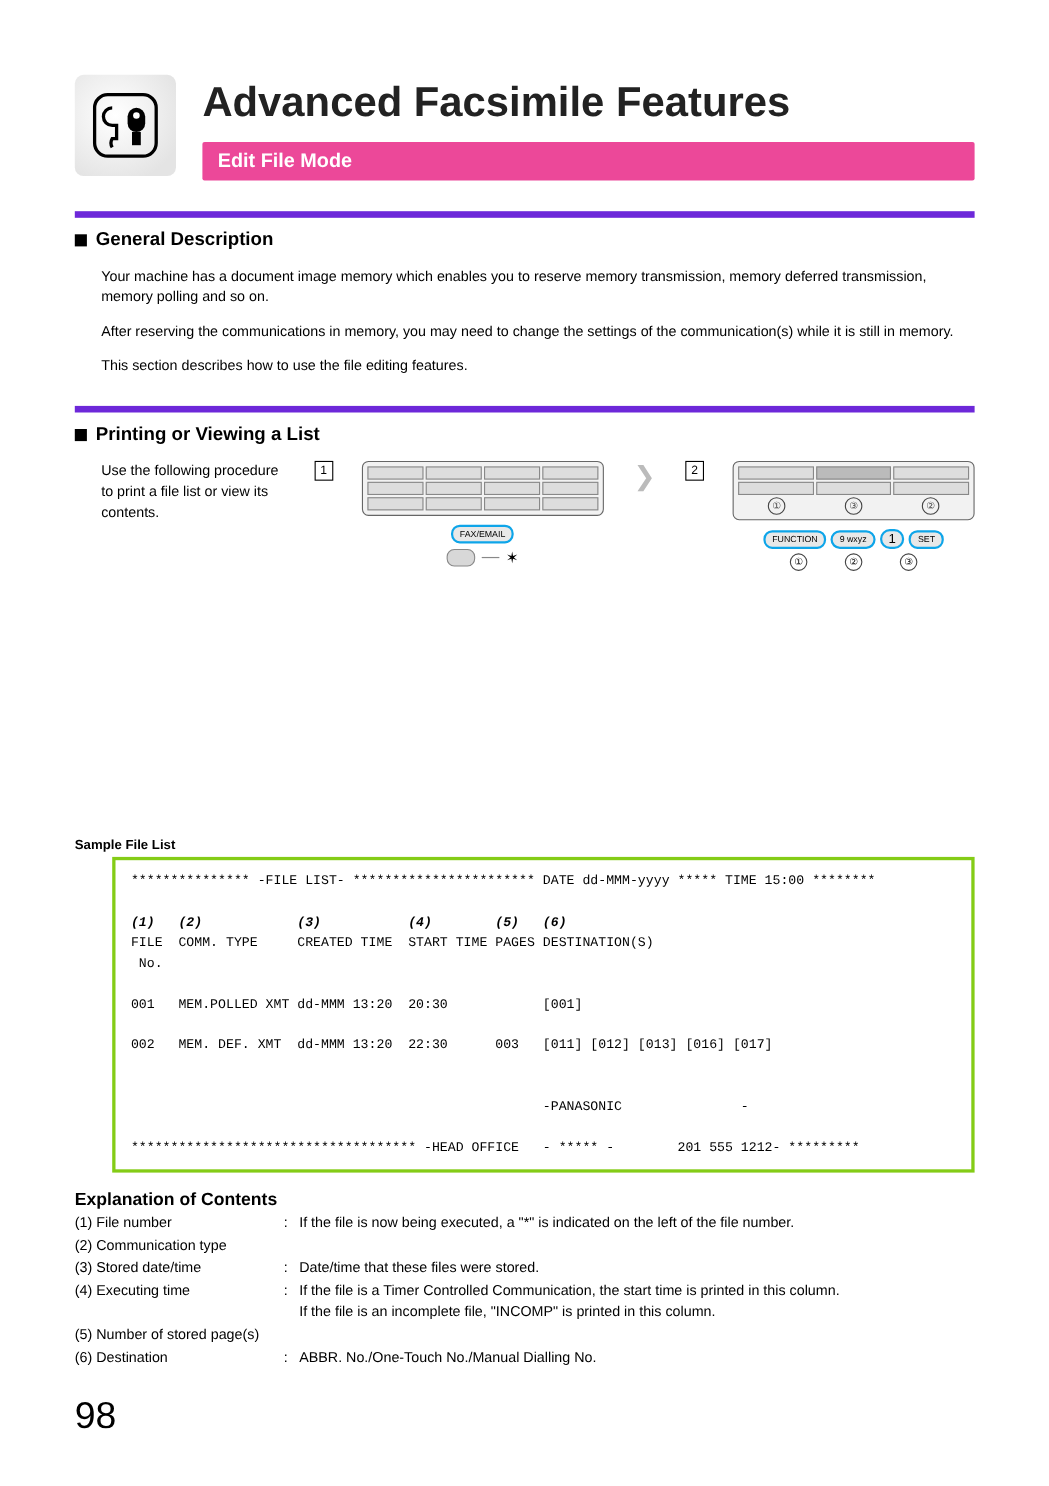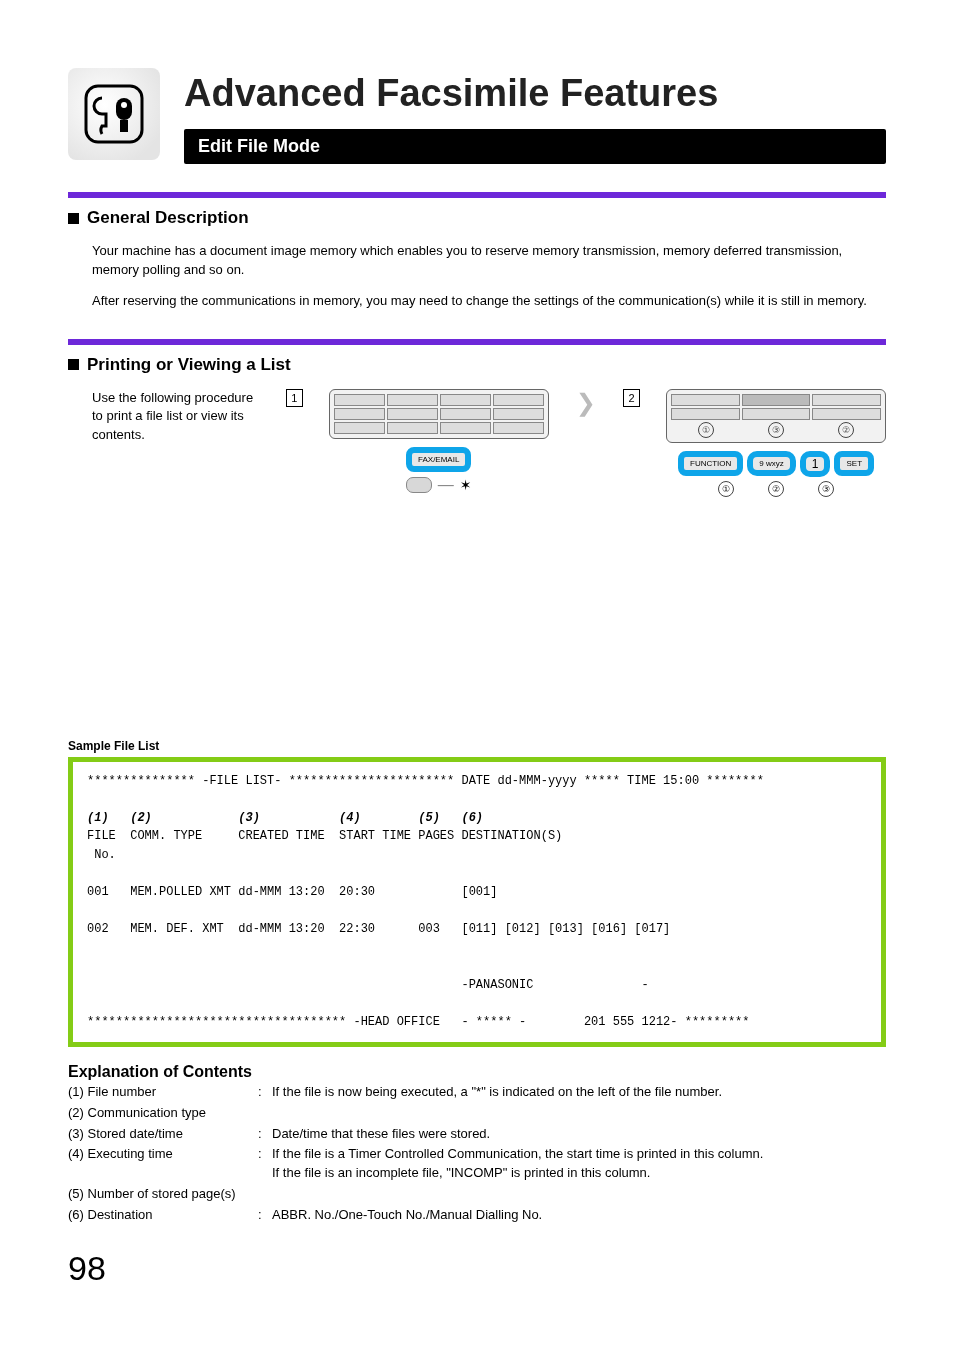--- a/index.html
+++ b/index.html
@@ -30,21 +30,21 @@
     background: radial-gradient(circle at 40% 40%, #fff 0%, #e4e4e4 80%);
     border-radius: 8px;
   }
   .chapter-title {
     font-size: 38px;
     font-weight: bold;
     color: #222;
     margin: 4px 0 14px 0;
   }
   .subheader-bar {
-    background: #000000;
+    background: #ec4899;
     color: #fff;
     font-size: 18px;
     font-weight: bold;
     padding: 7px 14px;
     border-radius: 2px;
   }
   .right-col {
     flex: 1;
   }
   .section-bar {
@@ -117,21 +117,21 @@
   }
   .arrow {
     width: 24px;
     display:flex;
     align-items:center;
     justify-content:center;
     font-size:24px;
     color:#bbb;
   }
   .panel-tag {
-    border:6px solid #0ea5e9;
+    border:2px solid #0ea5e9;
     border-radius:8px;
     padding:2px 6px;
     font-size:8px;
     display:inline-block;
     background:#e8e8e8;
     margin-top:4px;
   }
   .panel-btn {
     border:1px solid #888;
     width:24px;
@@ -139,27 +139,28 @@
     border-radius:7px;
     display:inline-block;
     background:#d8d8d8;
   }
   .sample-title {
     font-weight: bold;
     font-size: 12px;
     margin: 242px 0 4px 0;
   }
   .sample-box {
-    border: 5px solid #84cc16;
+    border: 3px solid #84cc16;
     padding: 10px 14px;
     font-family: "Courier New", monospace;
     font-size: 12px;
     white-space: pre;
     line-height: 1.55;
     overflow:hidden;
+    margin-left:34px;
   }
   .sample-box .ital {
     font-style: italic;
     font-weight: bold;
   }
   .explain-heading {
     font-weight: bold;
     font-size: 16px;
     margin-top: 16px;
   }
@@ -212,20 +213,21 @@
       <div class="subheader-bar">Edit File Mode</div>
     </div>
   </div>
 
   <div class="section-bar">
     <span class="sq"></span>
     <span class="title">General Description</span>
   </div>
   <p class="body-text">Your machine has a document image memory which enables you to reserve memory transmission, memory deferred transmission, memory polling and so on.</p>
   <p class="body-text">After reserving the communications in memory, you may need to change the settings of the communication(s) while it is still in memory.</p>
+  <p class="body-text">This section describes how to use the file editing features.</p>
 
   <div class="section-bar">
     <span class="sq"></span>
     <span class="title">Printing or Viewing a List</span>
   </div>
 
   <div class="proc-row">
     <div class="proc-text">Use the following procedure to print a file list or view its contents.</div>
 
     <div class="step-num">1</div>

